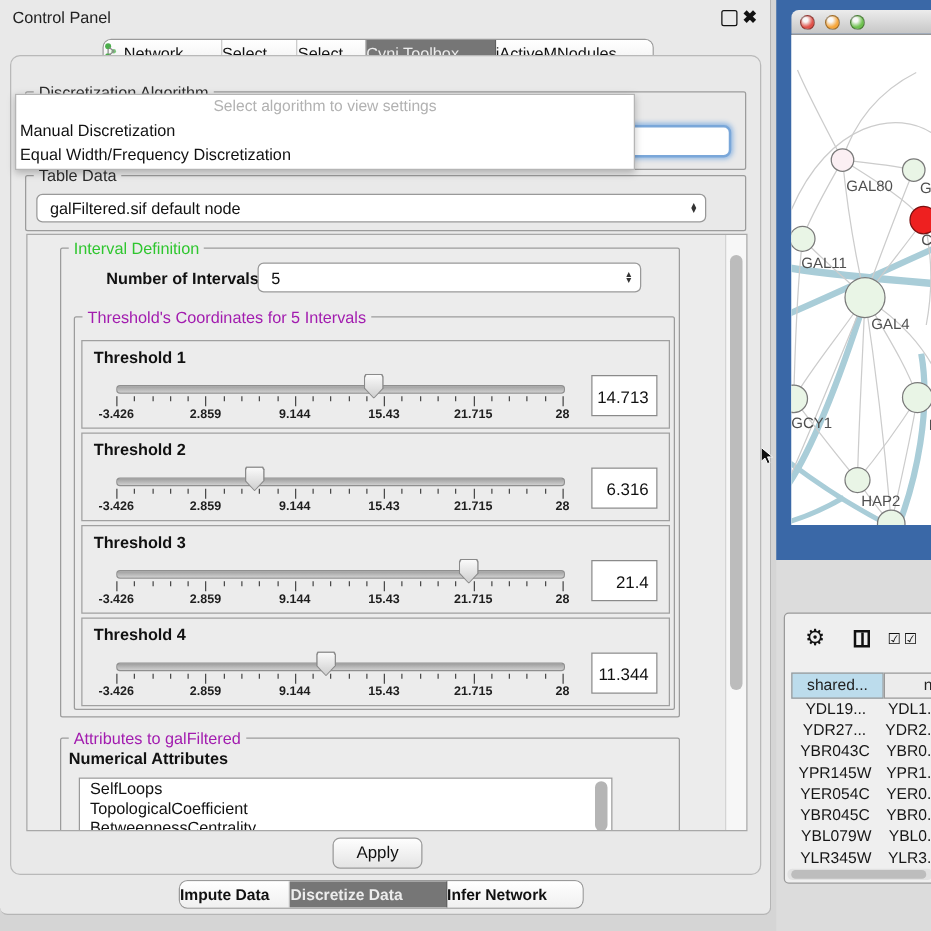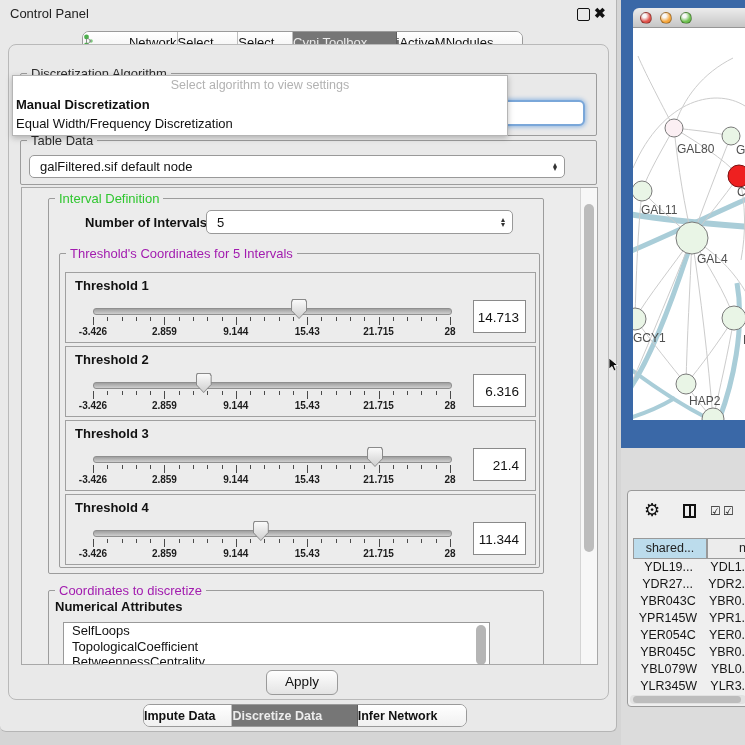--- a/index.html
+++ b/index.html
@@ -12,21 +12,21 @@
     border-right:1px solid #b5b5b5;border-bottom:1px solid #b5b5b5;
     border-radius:0 0 6px 6px;}
   #cp-titlebar{left:0;top:0;width:100%;height:26px;}
   #cp-title{left:10px;top:6px;font-size:13px;color:#222;}
   .win-ctl{top:6px;font-size:13px;color:#111;line-height:14px;}
   #float-icon{left:577px;width:11px;height:11px;border:1.5px solid #111;border-radius:2px;top:8px}
   #close-icon{left:594px;font-weight:bold;font-size:14px}
   
   .segbar{display:flex;border:1px solid #9a9a9a;border-radius:7px;background:#fdfdfd;
     overflow:hidden;height:23px;box-sizing:border-box;}
-  .seg{display:flex;align-items:center;justify-content:space-between;font-size:13px;color:#111;
+  .seg{display:flex;align-items:center;justify-content:flex-start;font-size:13px;color:#111;
     border-right:1px solid #bdbdbd;background:linear-gradient(#ffffff,#f0f0f0);
     box-sizing:border-box;gap:5px;}
   .seg:last-child{border-right:none}
   .seg.selected{background:#767676;color:#ececec;border-right-color:#5f5f5f}
   #top-tabs{left:82px;top:31px;width:441px;}
   #bottom-tabs{left:143px;top:704px;width:324px;}
   #bottom-tabs .seg{font-weight:bold;font-size:12.5px}
   
   #outer-panel{left:8px;top:44px;width:599px;height:654px;border:1px solid #b9b9b9;
     border-radius:8px;background:#e9e9e9;}
@@ -37,21 +37,21 @@
   .combo{position:absolute;background:#fff;border:1px solid #999;border-radius:5px;
     font-size:13px;color:#111;display:flex;align-items:center;box-sizing:border-box;
     padding-left:10px;}
   .combo .spinner{position:absolute;right:7px;top:50%;transform:translateY(-50%);
     font-size:8px;line-height:4.5px;color:#333;text-align:center;}
   
   #algo-popup{left:12px;top:75px;width:494px;height:59px;background:#fff;
     border:1px solid #b5b5b5;box-shadow:0 2px 6px rgba(0,0,0,.25);z-index:5;}
   #algo-popup .hdr{height:19px;line-height:19px;text-align:center;color:#b2b2b2;font-size:12.5px}
   #algo-popup .item{height:19px;line-height:19px;font-size:13px;color:#111;padding-left:3px}
-  #algo-popup .item.bold{font-weight:bold}
+  #algo-popup .item.bold{font-weight:normal}
   #algo-combo-focus{left:27px;top:100px;width:558px;height:26px;background:#fff;
     border:2px solid #7aa7d9;border-radius:6px;box-shadow:0 0 4px 1px #8fb6e2;box-sizing:border-box;}
   
   #scroll-area{left:20px;top:186px;width:577px;height:478px;border:1px solid #a8a8a8;
     background:#ececec;overflow:hidden;box-sizing:border-box;}
   #scroll-area .group-title{background:#ececec}
   #v-scrollbar{right:0;top:0;width:16px;height:100%;background:#f7f7f7;border-left:1px solid #d4d4d4;}
   #v-thumb{left:2.5px;top:16px;width:10px;height:348px;background:#bcbcbc;border-radius:5px;}
   
   .th-panel{position:absolute;border:1px solid #a0a0a0;background:#ececec;width:469px;height:69px;}
@@ -329,21 +329,21 @@
                 <div class="th-handle-o" style="left: 186.788px;">
                   <div class="th-handle-i"></div>
                 </div>
                 <div class="th-value">11.344</div>
               </div>
             </div>
         </div>
       </div>
 
       <div class="group" id="attr-group" style="left:26px;top:402px;width:494px;height:90px">
-        <span class="group-title gt-blue">Coordinates to discretize</span>
+        <span class="group-title gt-blue">Attributes to galFiltered</span>
         <span class="abs" style="left:6px;top:8px;font-weight:bold;font-size:13px;color:#111">Numerical Attributes</span>
         <div id="attr-list">
           <div id="attr-scroll"></div>
         <span></span><span></span><span></span><div class="li">SelfLoops</div><div class="li">TopologicalCoefficient</div><div class="li">BetweennessCentrality</div></div>
       </div>
 
       <div class="abs" id="v-scrollbar">
         <div class="abs" id="v-thumb"></div>
       </div>
     </div>

